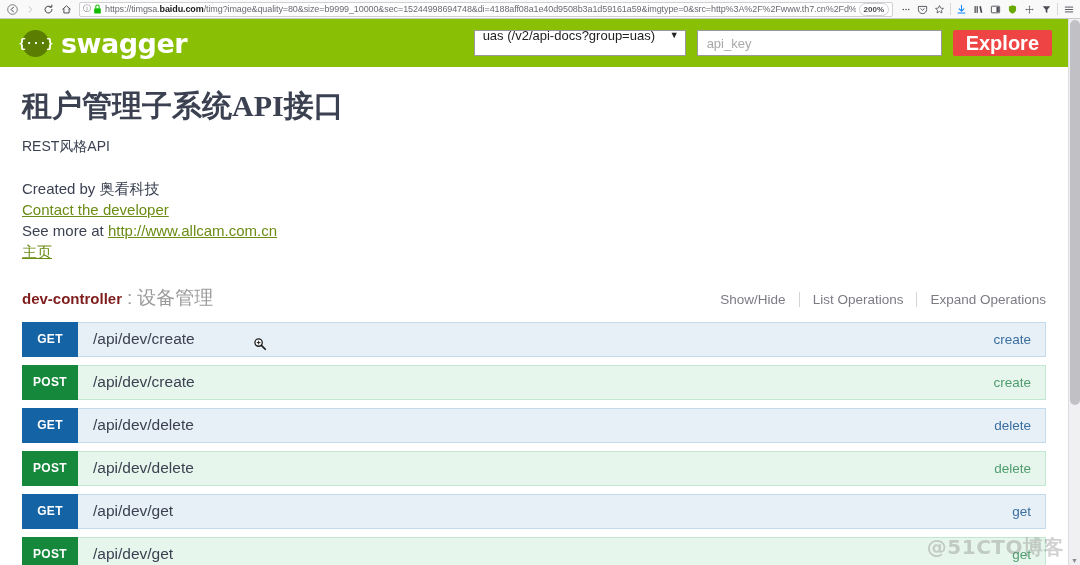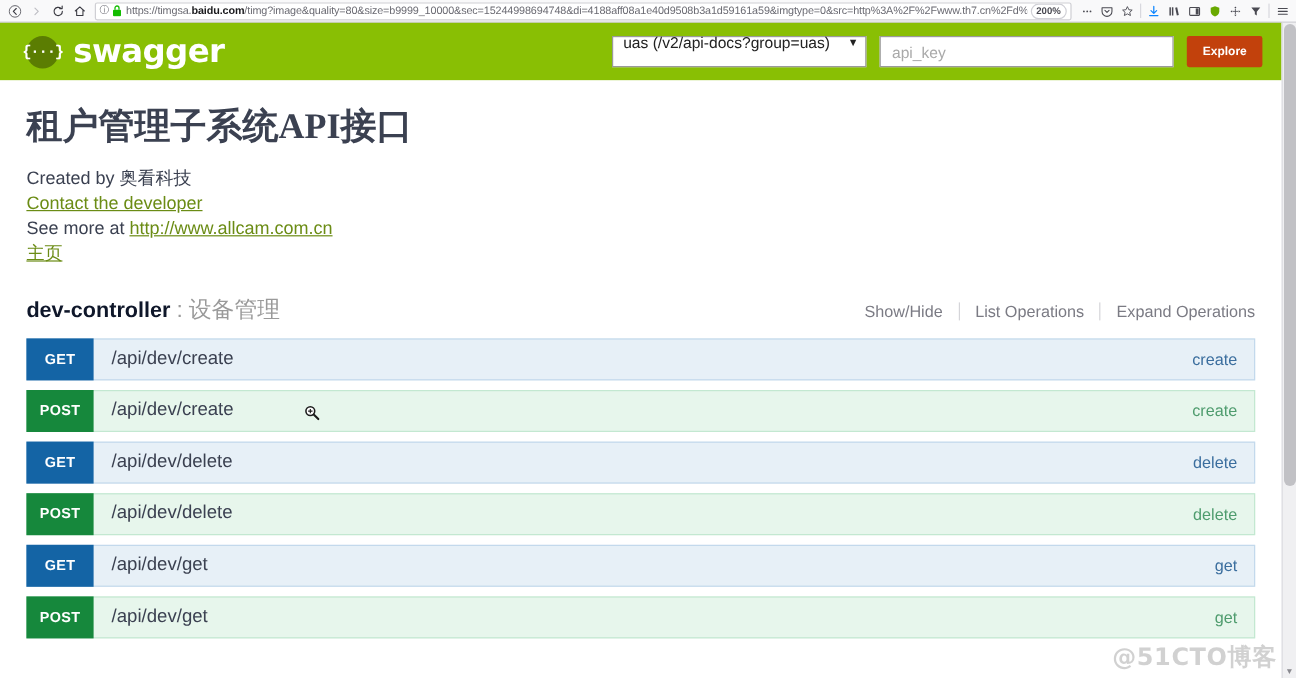--- a/index.html
+++ b/index.html
@@ -95,22 +95,22 @@
   }
   .api-select .caret { font-size: 9px; color: #222; }
   .api-key-input {
     width: 245px; height: 26px;
     background: #ffffff; border: 1px solid #9a9a9a;
     display: flex; align-items: center; padding: 0 9px;
     font-size: 13px; color: #a9a9a9;
   }
   .explore-btn {
     height: 26px; padding: 0 13px;
-    background: #c2410c; color: #ffffff;
-    font-size: 10px; font-weight: 700;
+    background: #ef4444; color: #ffffff;
+    font-size: 20px; font-weight: 700;
     display: flex; align-items: center; justify-content: center;
     border-radius: 2px;
   }
 
   
   .page-body {
     position: absolute; top: 67px; left: 0;
     width: 1068px; height: 498px;
     background: #ffffff;
     padding: 22px 22px 0 22px;
@@ -126,21 +126,21 @@
   .info-lines { font-size: 15px; color: #3b4151; line-height: 1.42; margin-bottom: 18px; }
   .info-lines a { color: #6b8c15; text-decoration: underline; }
   .info-lines .plain { color: #3b4151; }
 
   
   .resource-head {
     display: flex; align-items: baseline;
     padding-bottom: 7px;
     margin-top: 22px;
   }
-  .resource-name { font-size: 18px; font-weight: 700; color: #0f172a; }
+  .resource-name { font-size: 15px; font-weight: 700; color: #7f1d1d; }
   .resource-sep { font-size: 19px; color: #9a9a9a; margin: 0 5px; font-weight: 400; }
   .resource-desc { font-size: 19px; color: #9a9a9a; font-weight: 400; }
   .resource-actions { margin-left: auto; display: flex; align-items: center; font-size: 13.5px; }
   .resource-actions .act { color: #7b7b84; padding: 0 13px; }
   .resource-actions .act:first-child { padding-left: 0; }
   .resource-actions .act:last-child { padding-right: 0; }
   .vbar { width: 1px; height: 15px; background: #d5d5d9; }
 
   
   .ops { margin-top: 4px; }
@@ -320,20 +320,21 @@
         <span class="caret">▼</span>
       </div>
       <div class="api-key-input">api_key</div>
       <div class="explore-btn">Explore</div>
     </div>
   </div>
 
   <div class="page-body">
 
     <h1 class="doc-title">租户管理子系统API接口</h1>
+    <div class="doc-subtitle">REST风格API</div>
 
     <div class="info-lines">
       <div><span class="plain">Created by </span><span class="plain">奥看科技</span></div>
       <div><a href="#">Contact the developer</a></div>
       <div><span class="plain">See more at </span><a href="#">http://www.allcam.com.cn</a></div>
       <div><a href="#">主页</a></div>
     </div>
 
     <div class="resource-head">
       <span class="resource-name">dev-controller</span>

